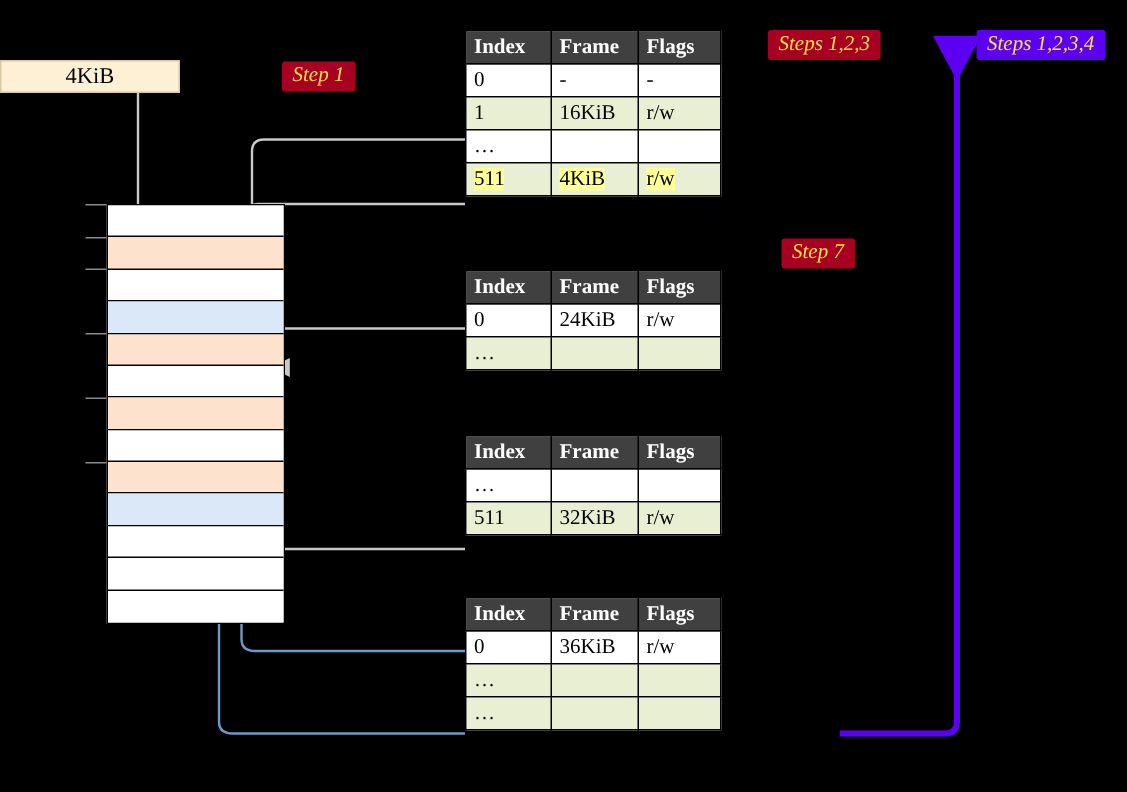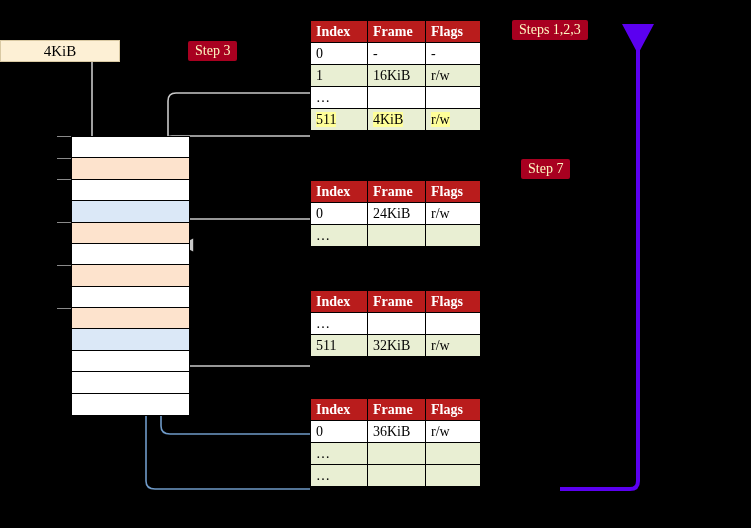--- a/index.html
+++ b/index.html
@@ -8,25 +8,26 @@
     font-family:"Liberation Serif", serif;
     color:#000;
   }
   .stage{position:absolute;left:0;top:0;width:751px;height:528px;}
 
   
   .badge{
     position:absolute;
     font-family:"Liberation Serif", serif;
     font-size:14px;
-    color:#fef9c3;
+    color:#fde047;
     padding:2px 7px 3px 7px;
     white-space:nowrap;
     line-height:15px;
     border-radius:2px;
+    font-style:italic;
   }
   .badge.red{background:#a80020;}
   .badge.violet{background:#5b00f0;}
 
   
   .kib-box{
     position:absolute;
     background:#fdf0d5;
     border:1px solid #d9c9a3;
     box-sizing:border-box;
@@ -49,21 +50,21 @@
   
   .ptable{
     position:absolute;
     border-collapse:collapse;
     border:1px solid #000;
     background:#fff;
     font-size:14px;
     table-layout:fixed;
   }
   .ptable th{
-    background:#b91c1c;
+    background:#404040;
     color:#ffffff;
     font-weight:bold;
     text-align:left;
     padding:2px 5px;
     border:1px solid #000;
     font-size:14px;
     height:22px;
     box-sizing:border-box;
   }
   .ptable td{
@@ -242,17 +243,18 @@
           <td></td>
         </tr>
         <tr class="even">
           <td><span class="pl">…</span></td>
           <td></td>
           <td></td>
         </tr>
       </tbody>
     </table>
 
-  <div class="badge red" style="left:188px;top:41px;">Step 3</div>
+  <div class="badge red" style="left:188px;top:41px;">Step 1</div>
   <div class="badge red" style="left:512px;top:20px;">Steps 1,2,3</div>
+  <div class="badge violet" style="left:651px;top:20px;">Steps 1,2,3,4</div>
   <div class="badge red" style="left:521px;top:159px;">Step 7</div>
 
 </div>
 
 </body></html>

